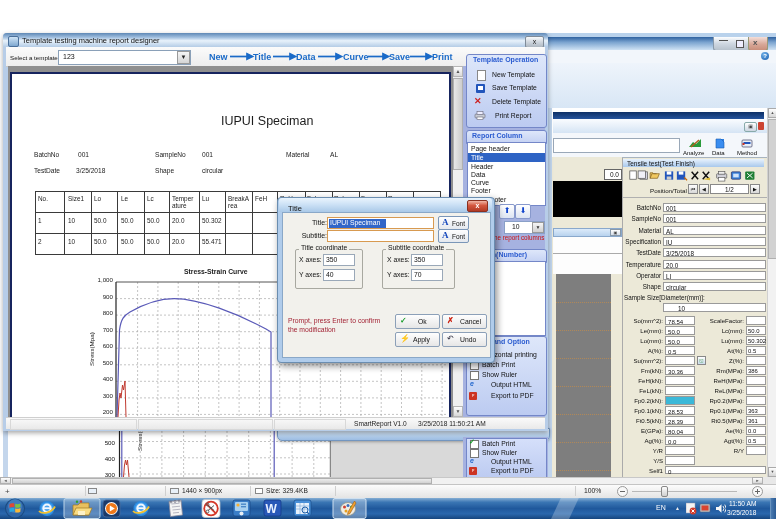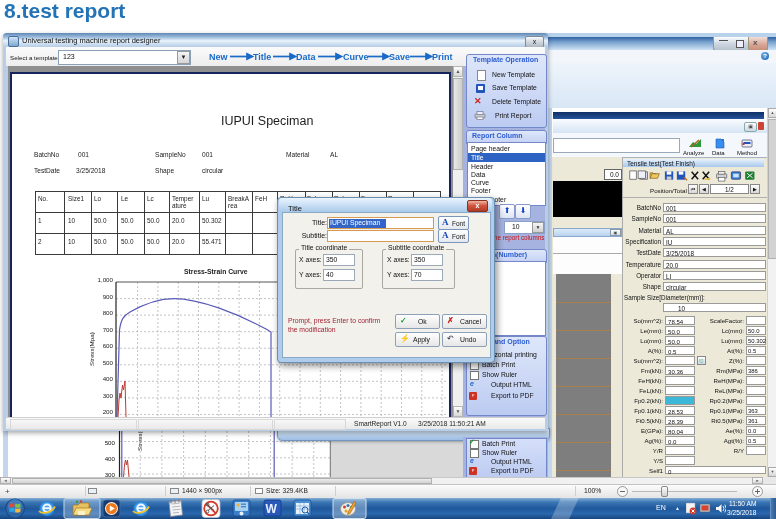--- a/index.html
+++ b/index.html
@@ -4,21 +4,20 @@
 <style>
 html,body{margin:0;padding:0;background:#fff;}
 #page{position:relative;width:776px;height:519px;overflow:hidden;font-family:"Liberation Sans",sans-serif;background:#fff;}
 .a{position:absolute;}
 .t{position:absolute;white-space:nowrap;}
 </style>
 </head>
 <body>
 <div id="page">
 
-  <div class="t" style="left:4px;top:-1px;font-size:21px;font-weight:bold;color:#2373b6;">8.test report</div>
 
   <div id="rightapp" class="a" style="left:540px;top:33px;width:236px;height:450px;z-index:1;">
 
     <div class="a" style="left:0;top:0;width:236px;height:4px;background:#b9d2ec;"></div>
 
     <div class="a" style="left:0;top:4px;width:236px;height:13px;background:linear-gradient(#2f62a0,#7aa3cf 40%,#cfe2f4);"></div>
 
     <div class="a" style="left:173px;top:4px;width:53px;height:13px;background:linear-gradient(#fdfeff,#cfd8e2 50%,#b7c2cd);border:1px solid #8899aa;border-top:none;border-radius:0 0 3px 3px;"></div>
     <div class="a" style="left:208px;top:4px;width:18px;height:13px;background:linear-gradient(#f4ded8,#d8a898 55%,#c98f7c);border:1px solid #997;border-top:none;border-radius:0 0 3px 3px;"></div>
     <div class="t" style="left:179px;top:2px;font-size:9px;color:#444;font-weight:bold;">—</div>
@@ -270,21 +269,21 @@
       <div class="a" style="left:0;top:0;width:9px;height:10px;background:linear-gradient(#fefefe,#d5d5d5);border:1px solid #aaa;box-sizing:border-box;text-align:center;line-height:8px;font-size:4px;color:#555;">▲</div>
       <div class="a" style="left:0;top:11px;width:9px;height:140px;background:#d2d2d2;border:1px solid #b0b0b0;box-sizing:border-box;"></div>
       <div class="a" style="left:0;top:359px;width:9px;height:10px;background:linear-gradient(#fefefe,#d5d5d5);border:1px solid #aaa;box-sizing:border-box;text-align:center;line-height:8px;font-size:4px;color:#555;">▼</div>
     </div>
   </div>
 
   <div id="designer" class="a" style="left:3px;top:33px;width:545px;height:398px;z-index:3;background:#b7cde8;border-radius:4px 4px 0 0;box-shadow:0 2px 5px rgba(0,0,0,.35);font-size:7px;">
 
     <div class="a" style="left:0;top:0;width:545px;height:14px;background:linear-gradient(#5e88b5,#9dbcdd 30%,#e8f2fb 55%,#b4cce6);border-radius:4px 4px 0 0;"></div>
     <div class="a" style="left:5px;top:3px;width:9px;height:9px;background:linear-gradient(#cfe4f6,#7fa8d0);border:1px solid #4a6f9a;border-radius:2px;"></div>
-    <div class="t" style="left:19px;top:3px;font-size:7.5px;color:#111;">Universal testing machine report designer</div>
+    <div class="t" style="left:19px;top:3px;font-size:7.5px;color:#111;">Template testing machine report designer</div>
     <div class="a" style="left:522px;top:3px;width:17px;height:10px;background:linear-gradient(#f8fafc,#cfd6de 50%,#aeb8c2);border:1px solid #7f8b98;border-radius:2px;text-align:center;line-height:9px;font-size:7px;color:#222;">x</div>
 
     <div class="a" style="left:3px;top:14px;width:539px;height:19px;background:linear-gradient(#fbfbfb,#ededed);border-bottom:1px solid #c8c8c8;"></div>
     <div class="t" style="left:7px;top:21px;font-size:6.2px;color:#111;">Select a template:</div>
     <div class="a" style="left:55px;top:17px;width:131px;height:13px;background:#fff;border:1px solid #8aa0b8;"></div>
     <div class="t" style="left:60px;top:20px;font-size:7px;color:#111;">123</div>
     <div class="a" style="left:174px;top:18px;width:11px;height:11px;background:linear-gradient(#f5f5f5,#d5d5d5);border:1px solid #9a9a9a;text-align:center;line-height:10px;font-size:6px;color:#222;">▼</div>
 
     <svg class="a" style="left:196px;top:14px;" width="270" height="19" viewBox="0 0 270 19">
       <g fill="#1a6ac8" font-family="Liberation Sans, sans-serif" font-size="9" font-weight="bold">

